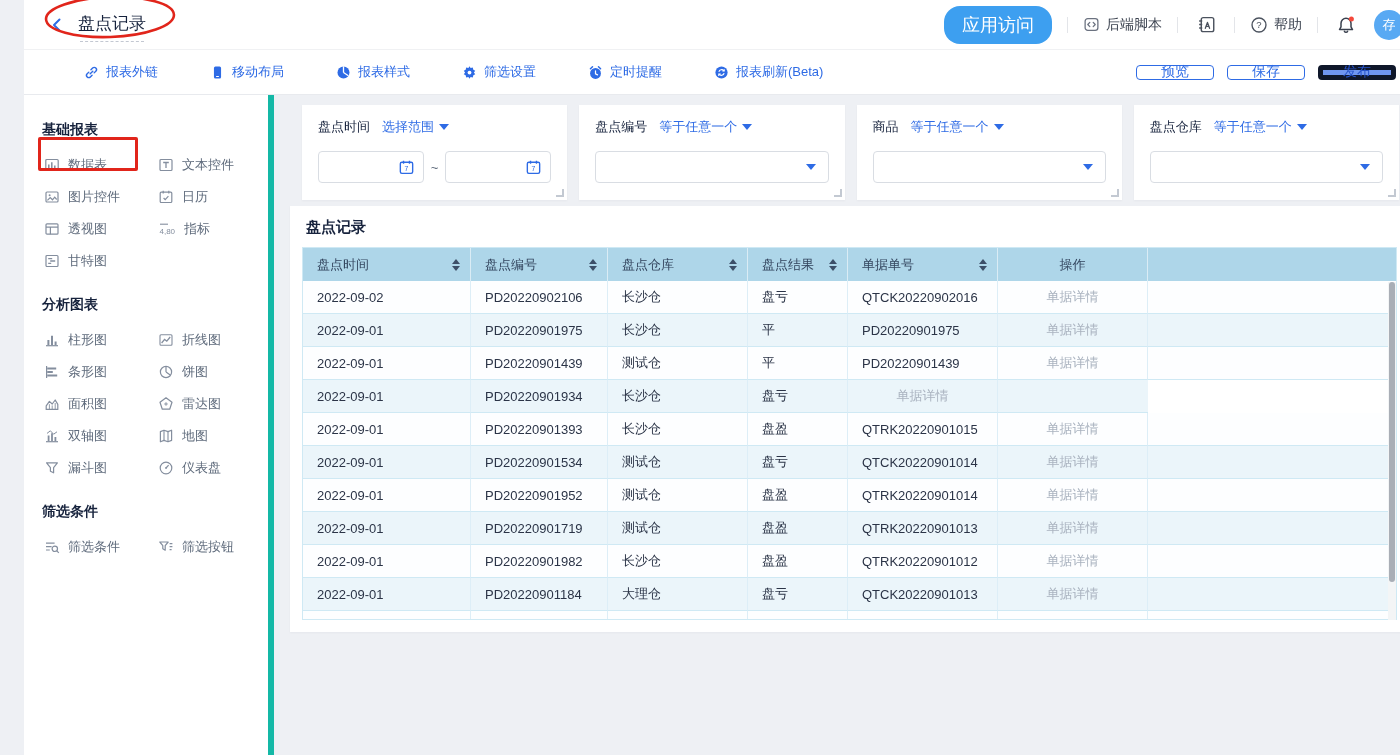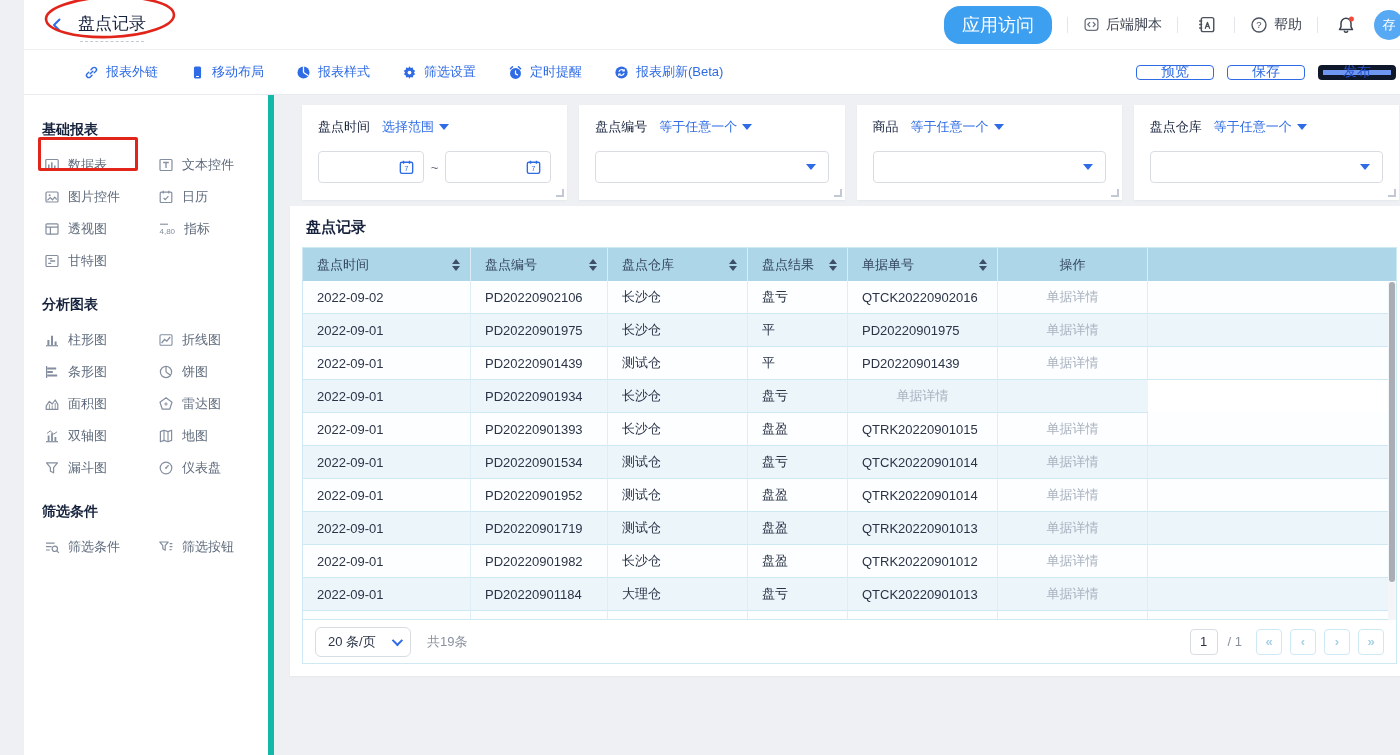--- a/index.html
+++ b/index.html
@@ -20,21 +20,21 @@
   .pill { background:#3d9ff0; color:#fff; font-size:18px; border:none; border-radius:16px;
     padding:7px 18px; cursor:pointer; }
   .top-link { display:flex; align-items:center; gap:6px; font-size:14px; color:#3c4350; cursor:pointer; }
   .iconbtn { width:26px; height:26px; display:flex; align-items:center; justify-content:center; cursor:pointer; position:relative;}
   .avatar { width:30px; height:30px; border-radius:50%; background:#58a9f3; color:#fff; font-size:13px;
     display:flex; align-items:center; justify-content:center; cursor:pointer; }
 
   
   .toolbar { height:45px; background:#fff; display:flex; align-items:center;
     justify-content:space-between; padding:0 28px 0 60px; border-bottom:1px solid #e8eaee; position:relative; z-index:4;}
-  .tb-left { display:flex; align-items:flex-end; gap:32px; }
+  .tb-left { display:flex; align-items:flex-end; gap:52px; }
   .tb-item { display:flex; align-items:center; gap:7px; color:#2e6be5; font-size:13px; cursor:pointer; }
   .tb-right { display:flex; align-items:center; gap:13px; }
   .btn { height:15px; min-width:78px; border-radius:4px; font-size:14px; cursor:pointer;
     display:inline-flex; align-items:center; justify-content:center; padding:0 16px;}
   .btn-outline { background:#fff; border:1px solid #2e6be5; color:#2e6be5; }
   .btn-publish { background:#6f96f0; border:5px solid #0f172a; color:#2653c9; }
 
   
   .body { display:flex; height:660px; }
 
@@ -648,37 +648,20 @@
               <div class="td"></div>
               <div class="td"></div>
               <div class="td"></div>
               <div class="td"></div>
           </div>
 
           <div class="tbody-scroll">
               <span class="thumb"></span>
             </div>
 
-          <div class="pager">
-            <div class="pager-left">
-              <span class="psize">
-                <span>20 条/页</span>
-                  <span class="chev"></span>
-              </span>
-              <span class="ptotal">共19条</span>
-            </div>
-            <div class="pager-right">
-              <span class="pginput">1</span>
-              <span class="pgof">/ 1</span>
-              <span class="navbtn">«</span>
-              <span class="navbtn">‹</span>
-              <span class="navbtn">›</span>
-              <span class="navbtn">»</span>
-            </div>
-          </div>
         </div>
         <span class="resize-h"></span>
       </div>
 
     </main>
   </div>
 
   <div class="page-scroll">
       <span class="thumb"></span>
     </div>

